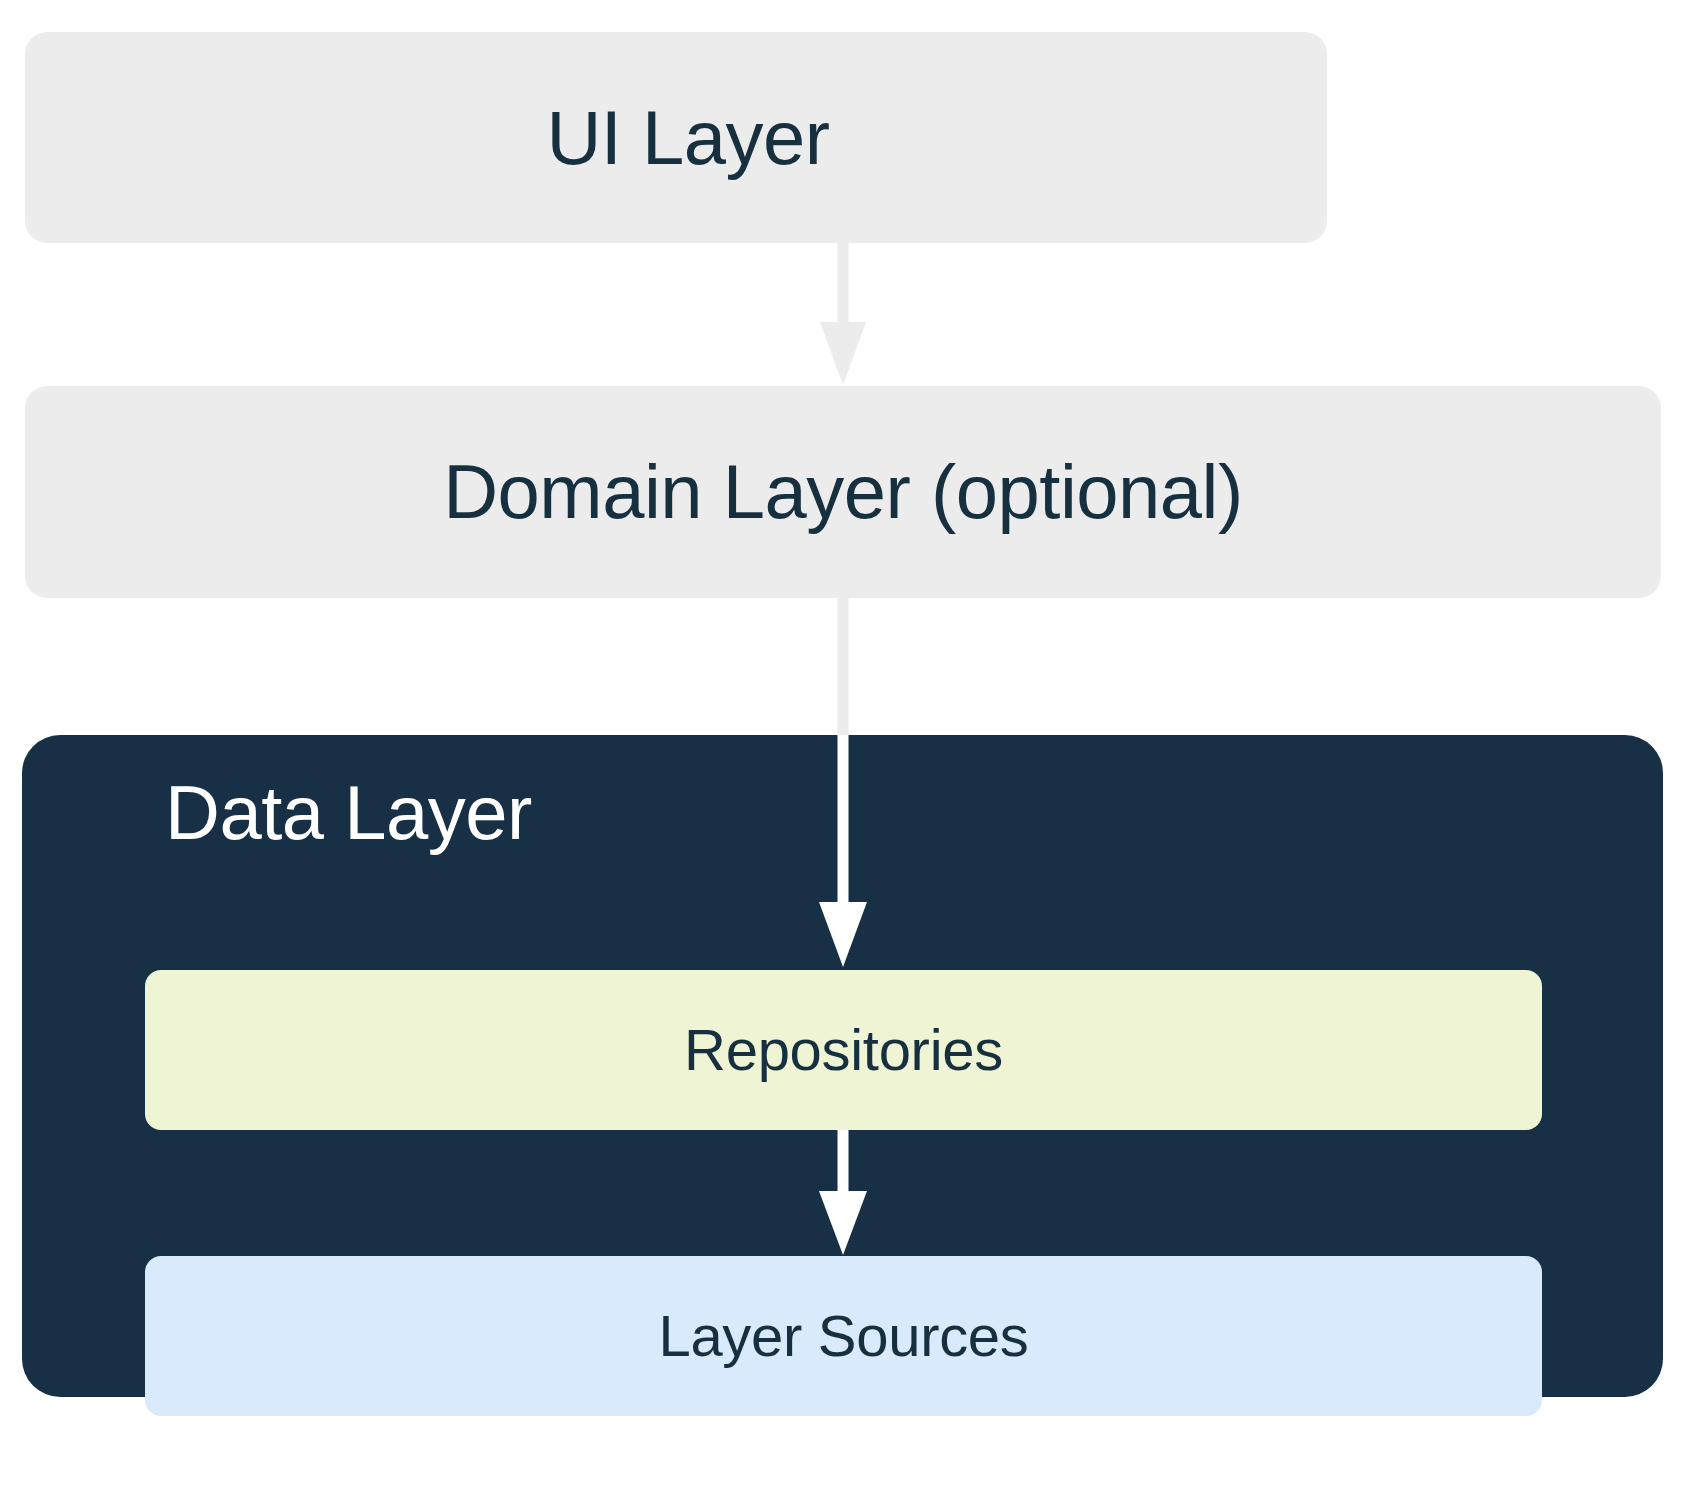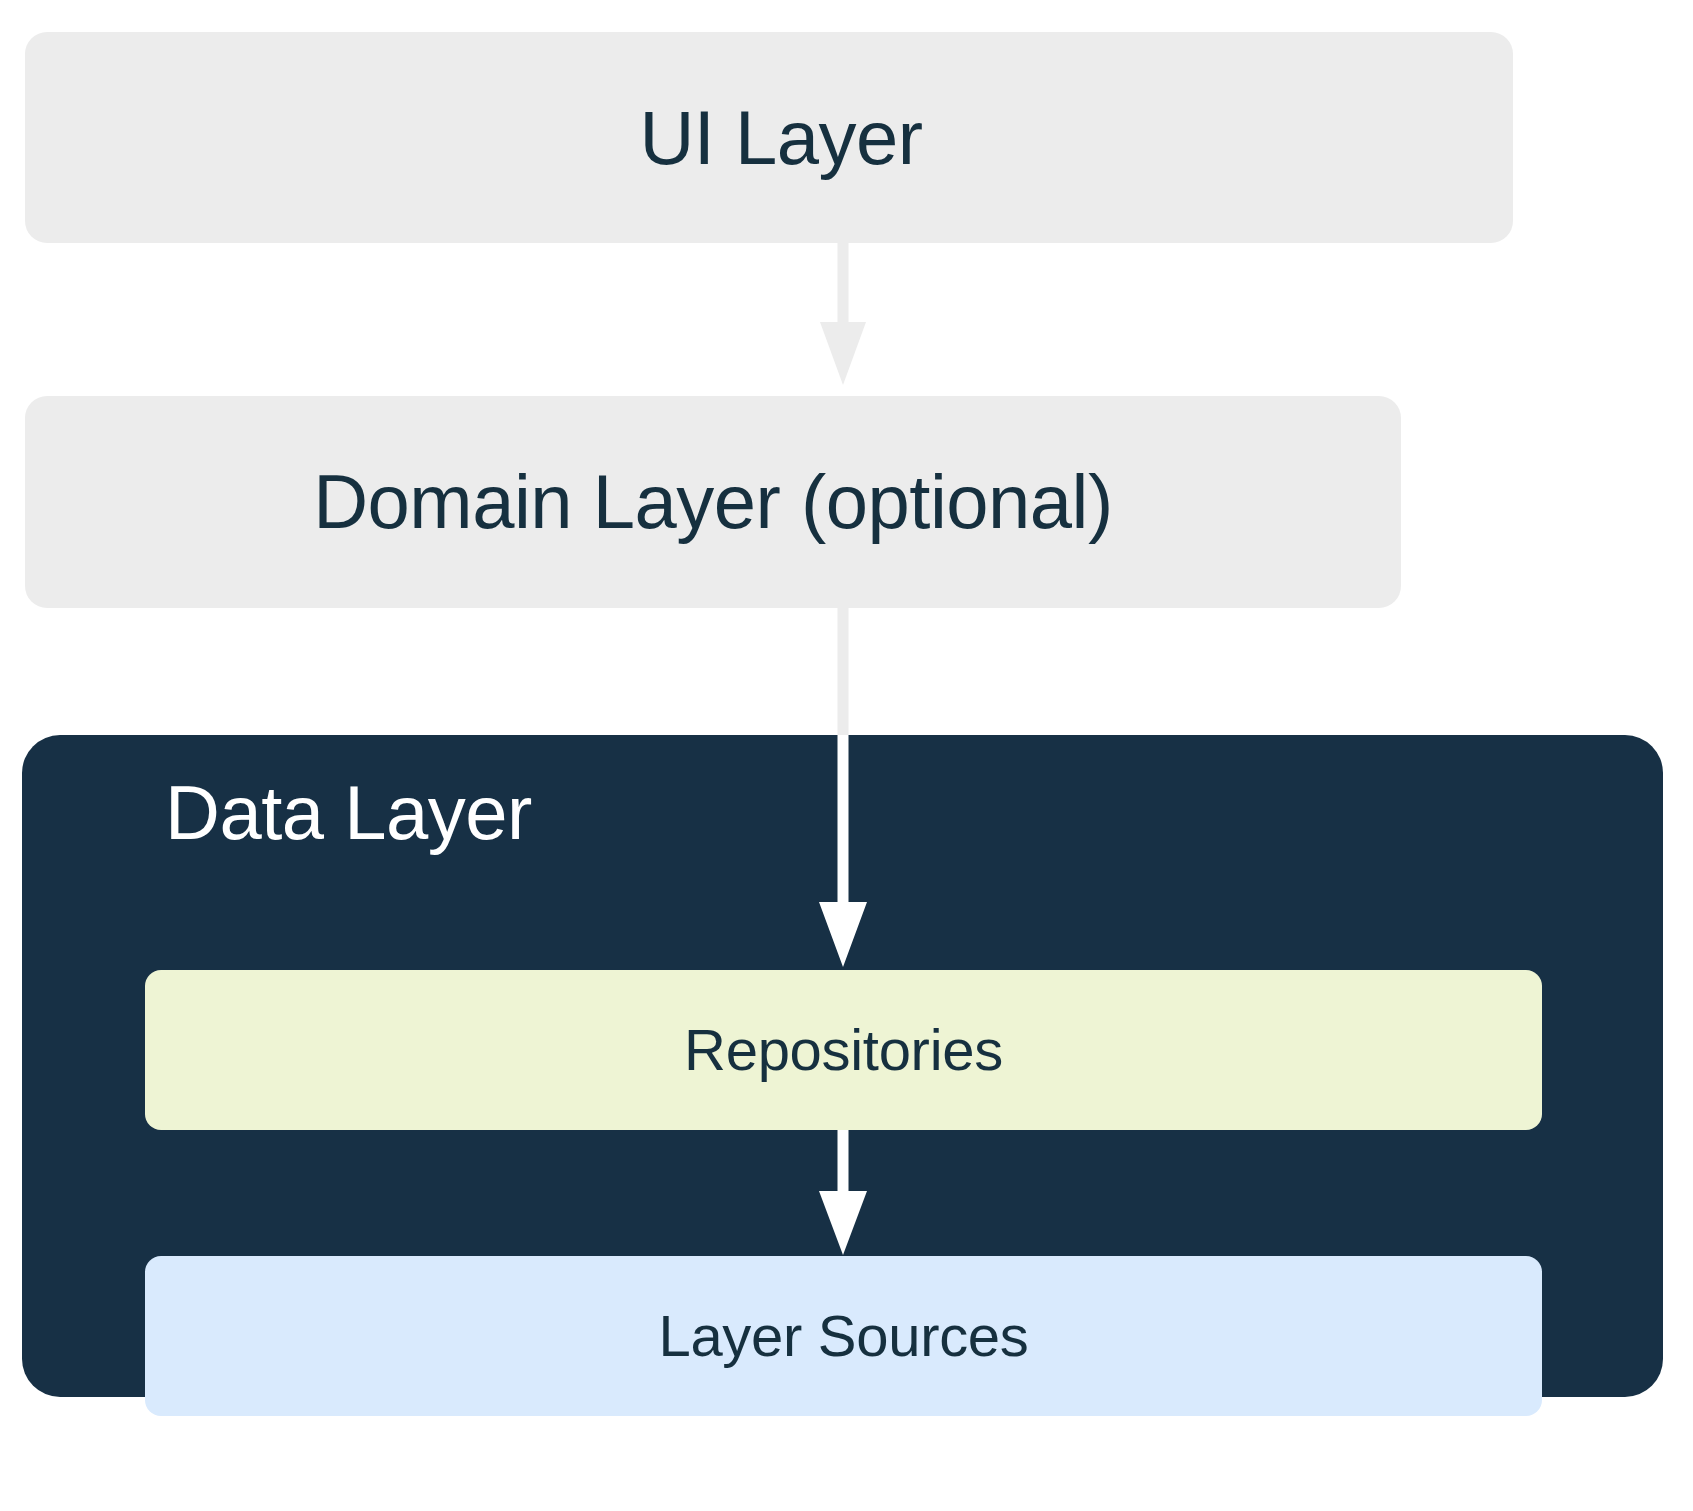--- a/index.html
+++ b/index.html
@@ -35,29 +35,29 @@
     line-height: 1;
     font-weight: 400;
     color: #16303f;
     letter-spacing: -0.5px;
     white-space: nowrap;
   }
 
   #ui-layer-box {
     left: 25px;
     top: 32px;
-    width: 1488px;
+    width: 1302px;
     height: 211px;
     padding-left: 24px;
   }
 
   #domain-layer-box {
     left: 25px;
-    top: 396px;
-    width: 1376px;
+    top: 386px;
+    width: 1636px;
     height: 212px;
   }
 
   
   #data-layer-box {
     position: absolute;
     box-sizing: border-box;
     left: 22px;
     top: 735px;
     width: 1641px;

